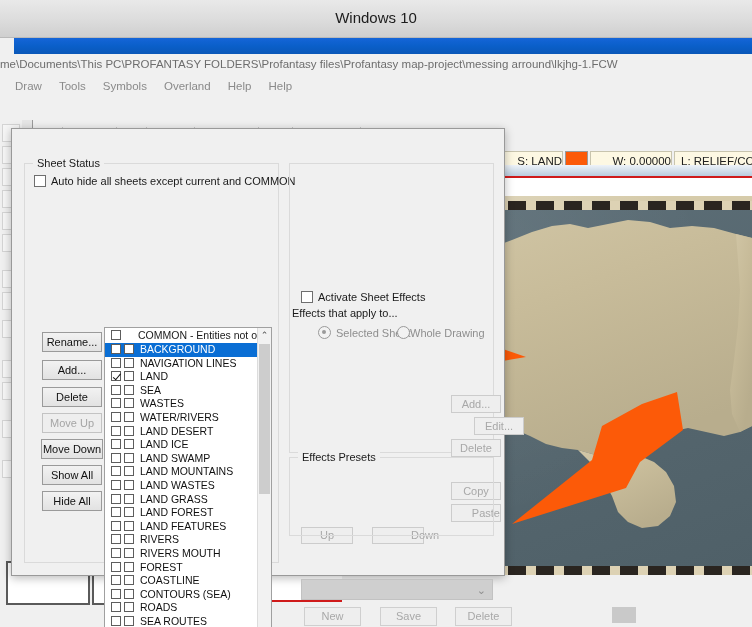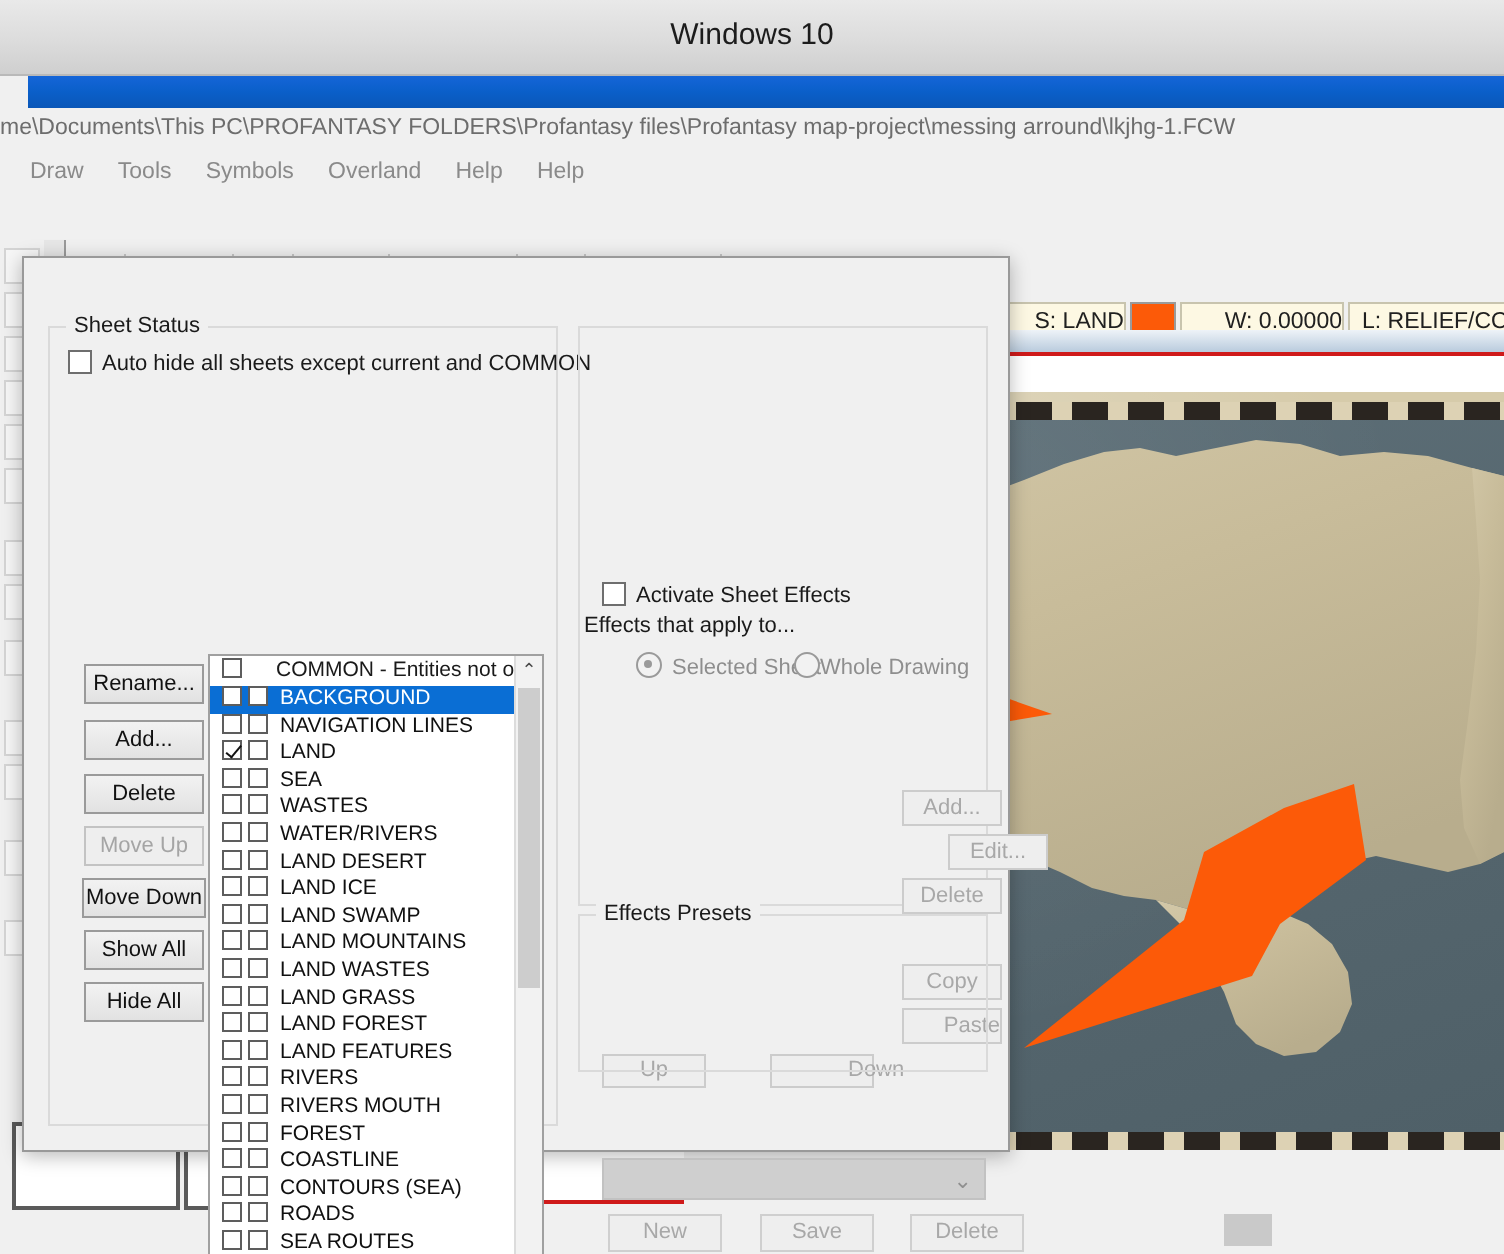--- a/index.html
+++ b/index.html
@@ -686,21 +686,21 @@
     </div>
 
 
     <div class="fx-btn" style="left:439px; top:266px;">Add...</div>
     <div class="fx-btn" style="left:462px; top:288px;">Edit...</div>
     <div class="fx-btn" style="left:439px; top:310px;">Delete</div>
     <div class="fx-btn" style="left:439px; top:353px;">Copy</div>
     <div class="fx-btn" style="left:439px; top:375px;text-align:right;">Paste</div>
 
     <div class="fx-updown" style="left:289px; top:398px;">Up</div>
-    <div class="fx-updown" style="left:373px; top:398px;padding-left:38px;">Down</div>
+    <div class="fx-updown" style="left:360px; top:398px;padding-left:38px;">Down</div>
 
     <div class="groupbox gb-presets">
       <span class="group-legend">Effects Presets</span>
     </div>
     <div class="combo">
       <span style="padding-left:6px;line-height:19px;font-size:11px;color:#6f6f6f;"></span>
       <span class="combo-arrow">⌄</span>
     </div>
     <div class="preset-btn" style="left:292px; top:478px;">New</div>
     <div class="preset-btn" style="left:368px; top:478px;">Save</div>

